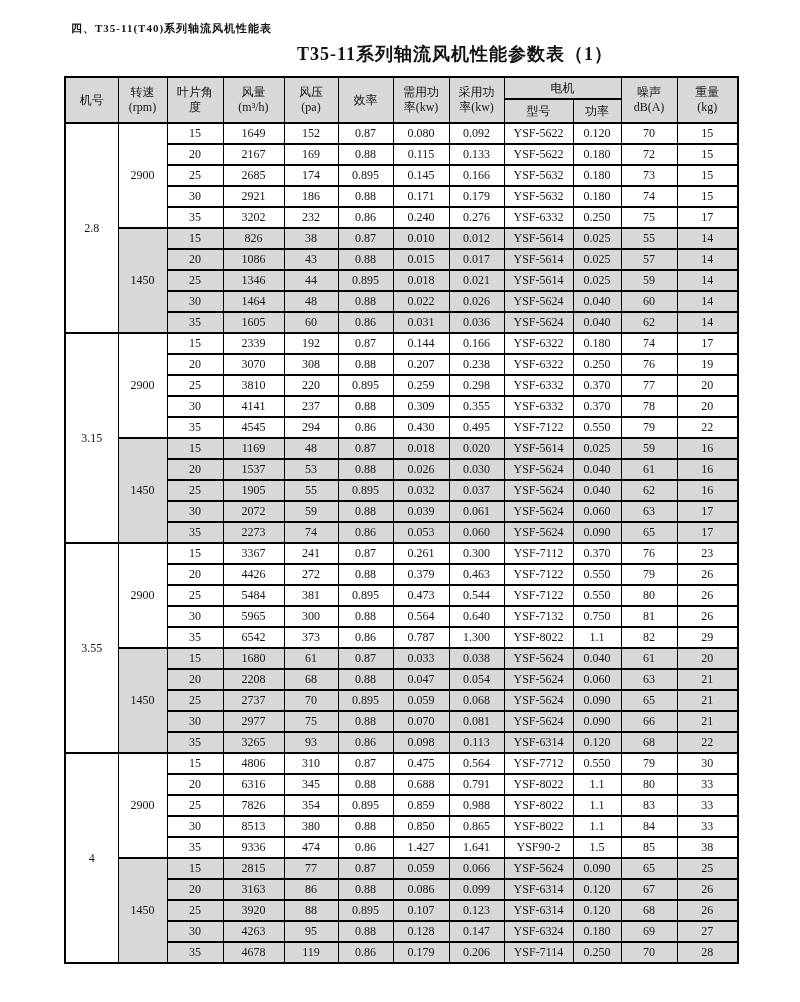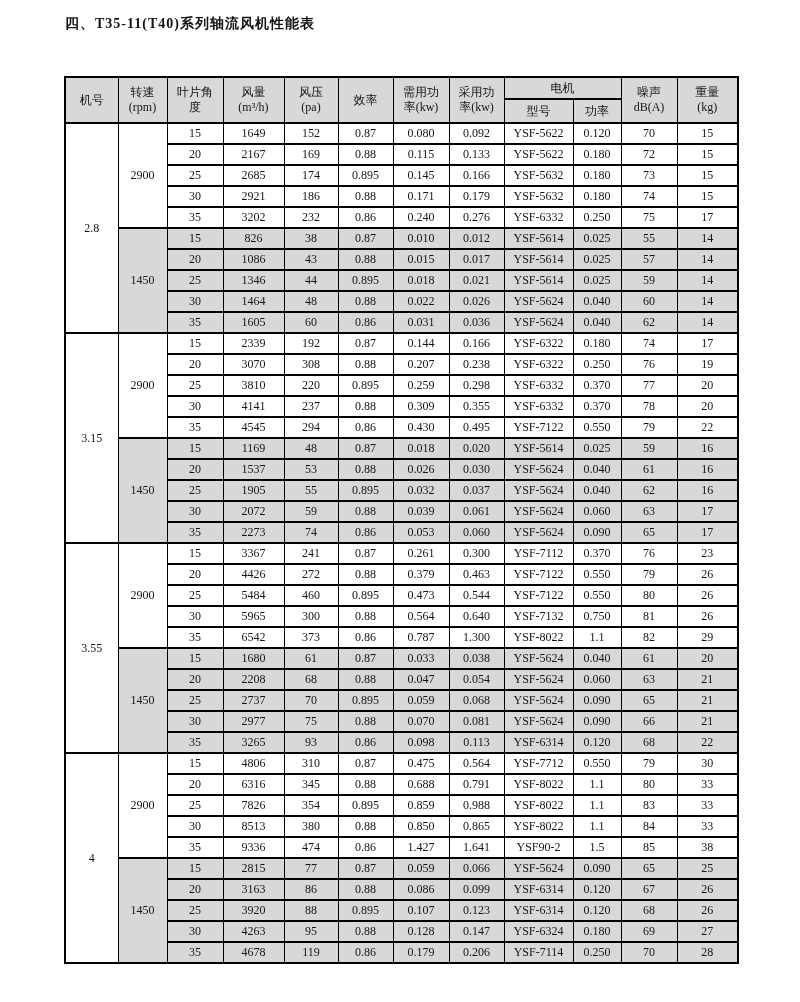--- a/index.html
+++ b/index.html
@@ -3,22 +3,22 @@
 <meta charset="utf-8">
 <style>
   html,body{margin:0;padding:0;}
   body{
     width:800px;height:1002px;background:#ffffff;
     font-family:"Liberation Serif","DejaVu Serif",serif;
     color:#141414;
   }
   .page{position:relative;width:800px;height:1002px;overflow:hidden;}
   .title1{
-    position:absolute;left:63px;top:13px;margin:2px;
-    font-size:14px;font-weight:bold;letter-spacing:1px;
+    position:absolute;left:63px;top:13px;margin:8px;
+    font-size:11px;font-weight:bold;letter-spacing:1px;
   }
   .title2{
     position:absolute;left:0;right:0;top:42px;margin:0;text-align:center;
     text-indent:110px;font-size:18px;font-weight:bold;letter-spacing:1px;
   }
   table.perf{
     position:absolute;left:64px;top:76px;width:673px;
     border-collapse:collapse;table-layout:fixed;
     font-size:12px;
   }
@@ -38,20 +38,21 @@
   .note{
     position:absolute;left:84px;top:971px;margin:0;font-size:12.5px;letter-spacing:0.5px;
   }
 </style>
 </head>
 <body>
 
 <div class="page">
 
   <h1 class="title1">四、T35-11(T40)系列轴流风机性能表</h1>
+  <h2 class="title2">T35-11系列轴流风机性能参数表（1）</h2>
 
   <table class="perf">
     <colgroup>
       <col style="width:53px">
         <col style="width:49px">
         <col style="width:56px">
       <col style="width:61px">
         <col style="width:54px">
         <col style="width:55px">
       <col style="width:56px">
@@ -377,21 +378,21 @@
           <td>0.379</td>
           <td>0.463</td>
           <td>YSF-7122</td>
           <td>0.550</td>
           <td>79</td>
           <td>26</td>
         </tr>
         <tr>
           <td>25</td>
           <td>5484</td>
-          <td>460</td>
+          <td>381</td>
           <td>0.895</td>
           <td>0.473</td>
           <td>0.544</td>
           <td>YSF-7122</td>
           <td>0.550</td>
           <td>80</td>
           <td>26</td>
         </tr>
         <tr>
           <td>30</td>

